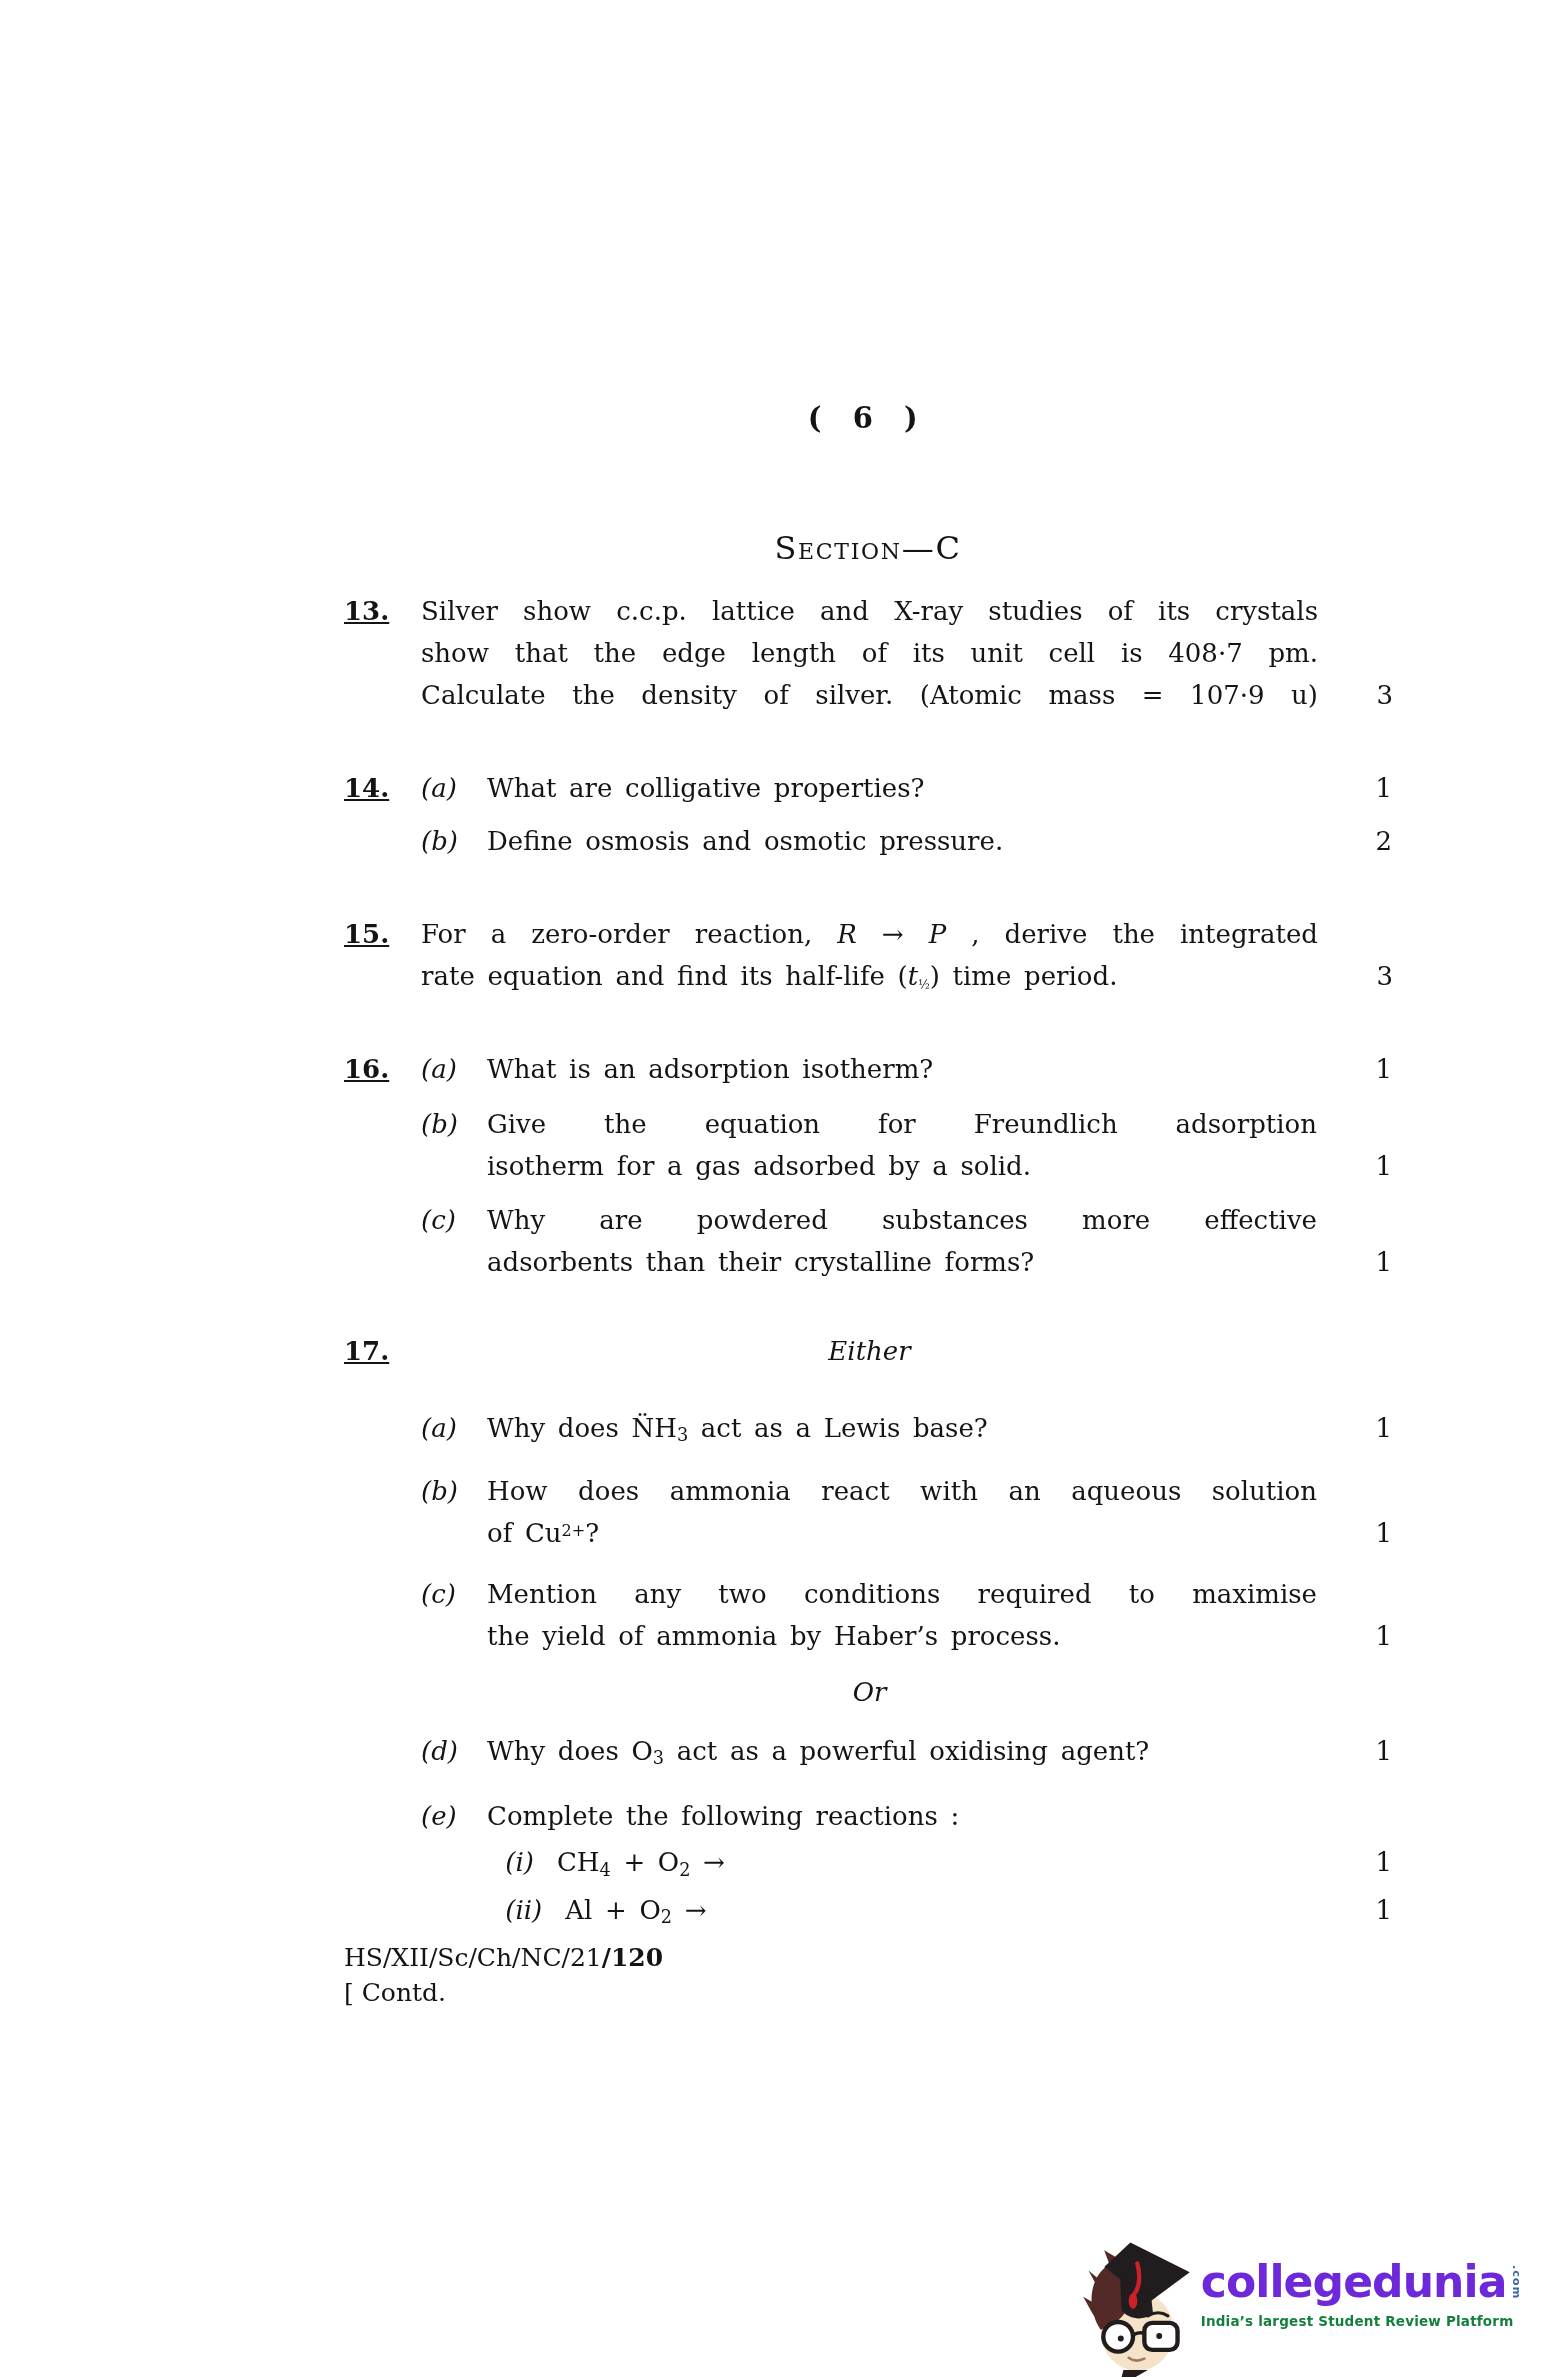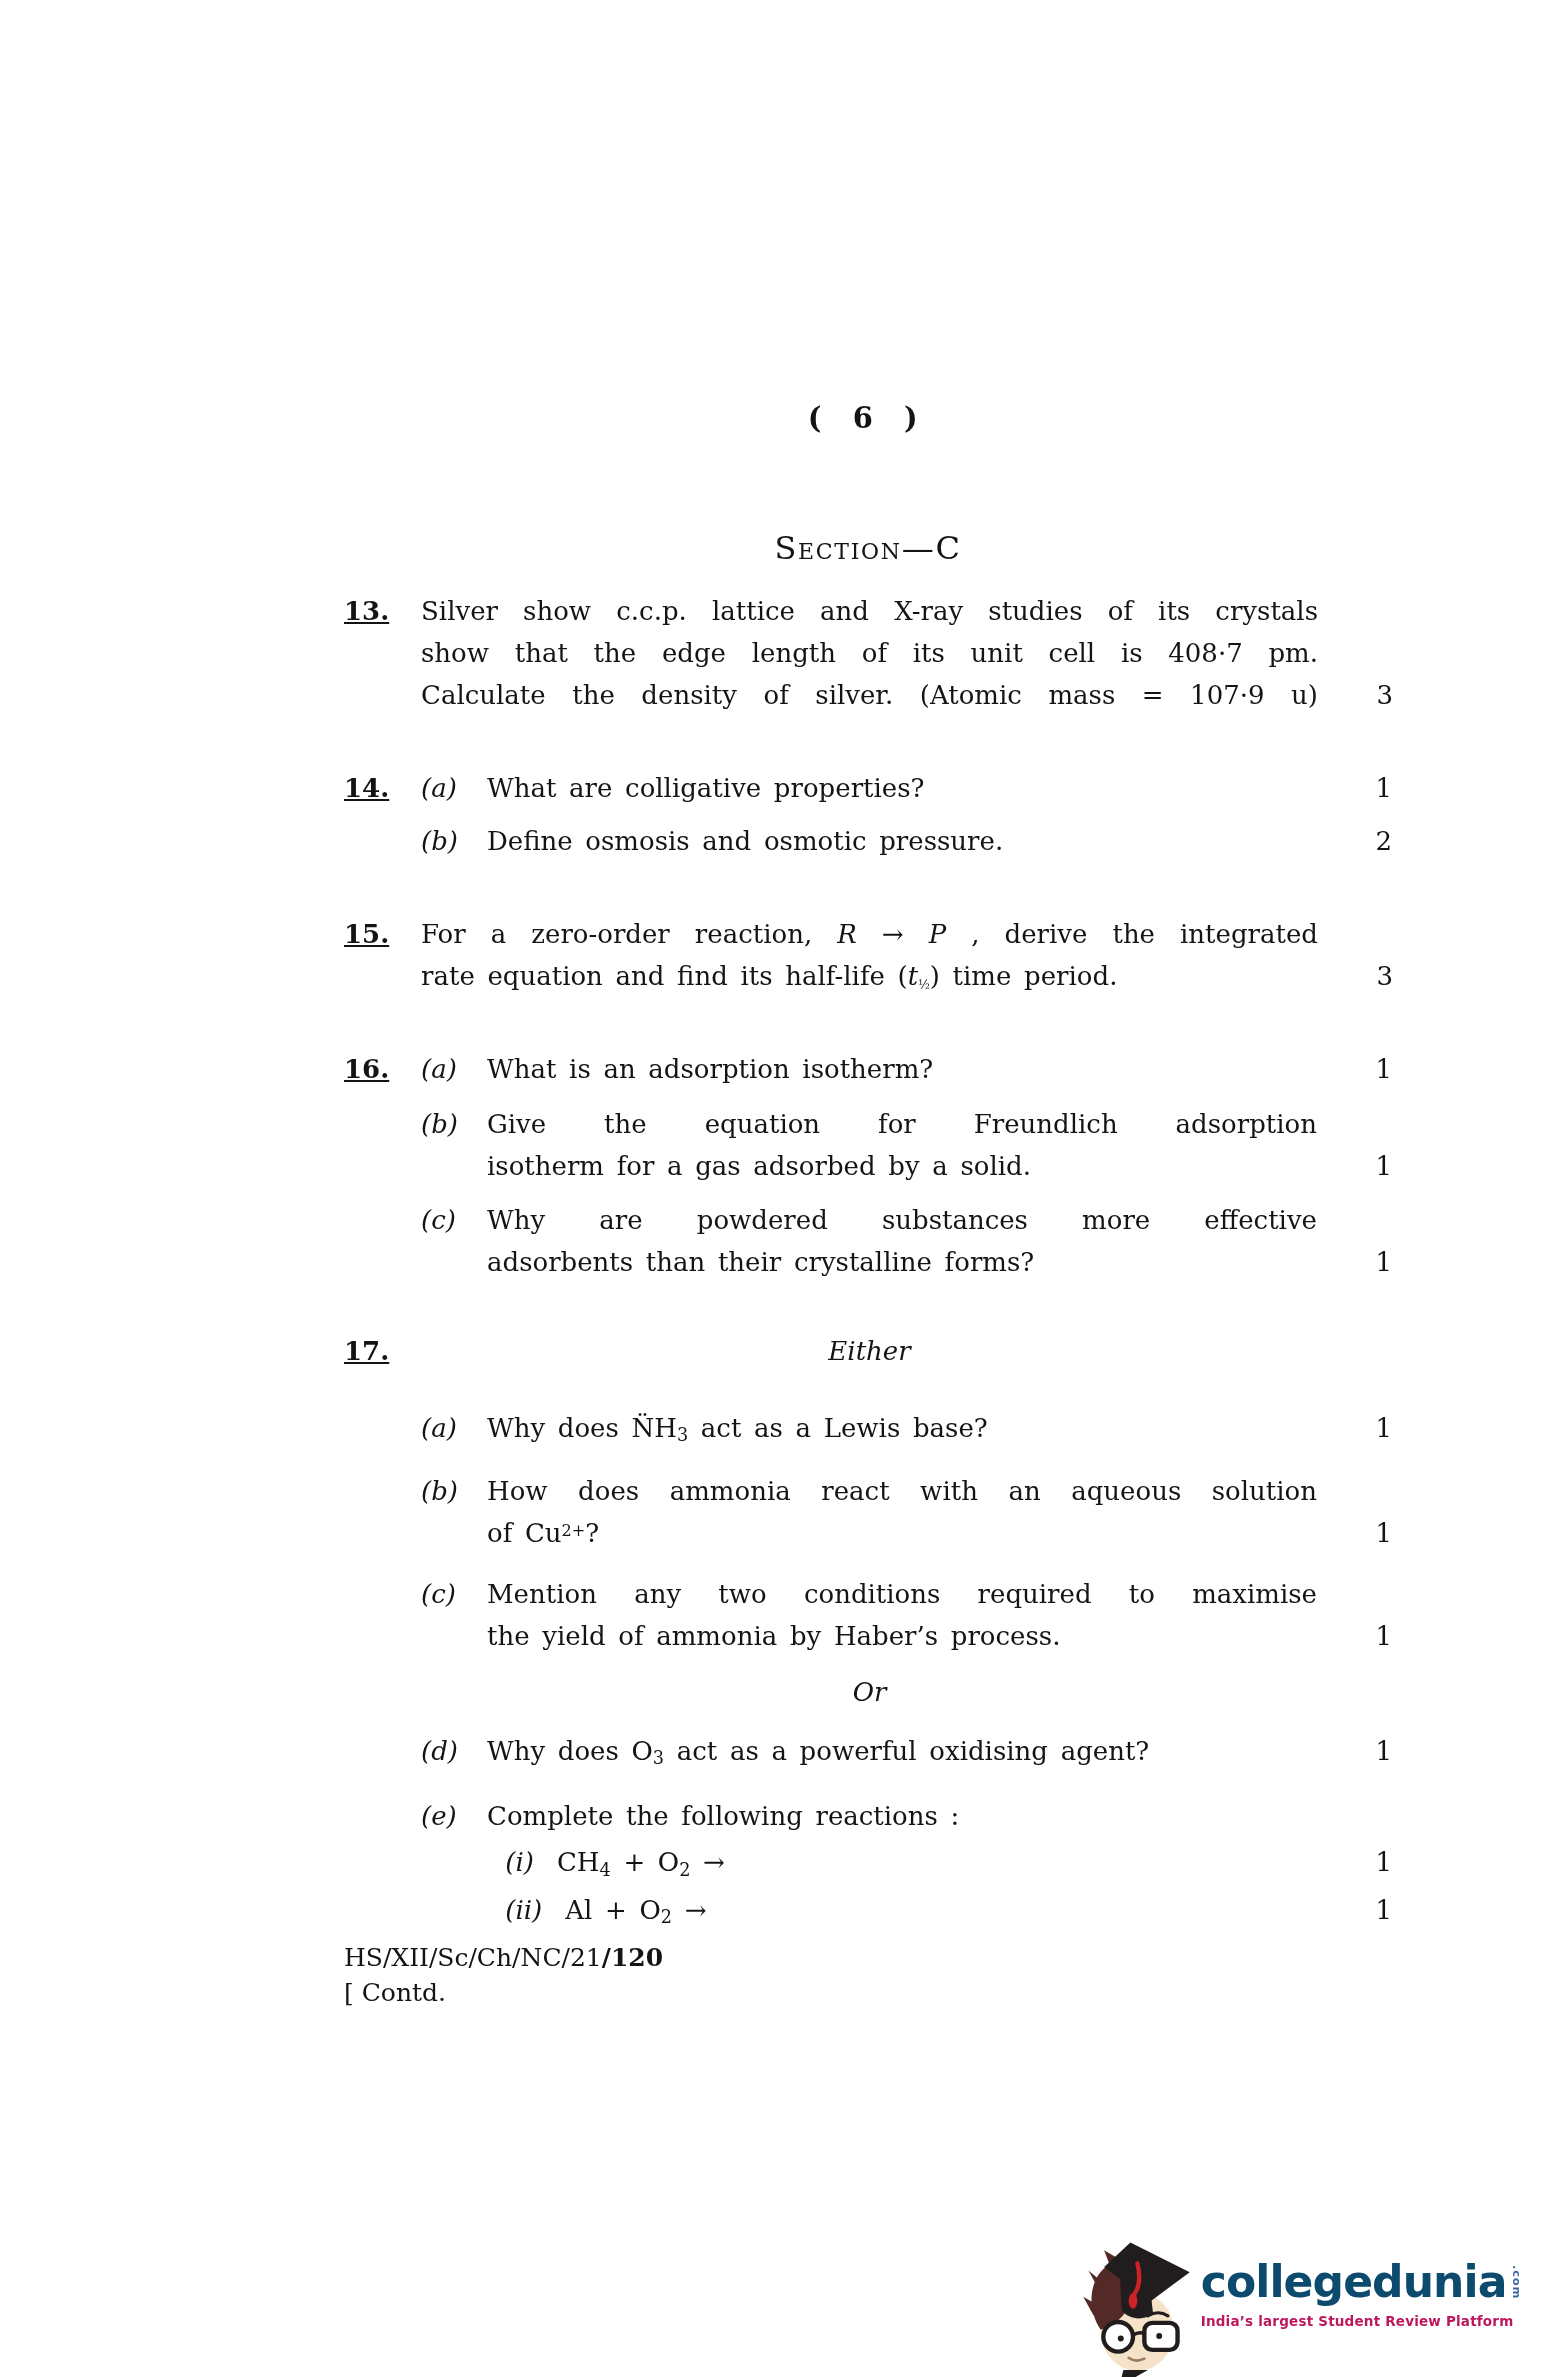--- a/index.html
+++ b/index.html
@@ -209,20 +209,20 @@
       <rect x="74" y="96" width="38" height="31" rx="9" fill="#ffffff" stroke-width="5" stroke="#211d1e"></rect>
       <path d="M61,110 Q67,106 74,108" fill="none" stroke-width="4" stroke="#211d1e"></path>
       <circle cx="47" cy="114" r="3.4" fill="#211d1e"></circle>
       <circle cx="91" cy="111" r="3.4" fill="#211d1e"></circle>
       <path d="M78,88 Q90,81 101,88" fill="none" stroke-width="3.5" stroke-linecap="round" stroke="#211d1e"></path>
       <path d="M56,136 Q64,142 74,137" fill="none" stroke="#9c7a5d" stroke-width="3" stroke-linecap="round"></path>
       <path d="M50,150 L78,150 L64,158 L48,158 Z" fill="#211d1e"></path>
     </svg>
     <div class="logo-textcol">
       <div class="brandrow">
-        <span class="brand" style="color: #0c4a6e;">collegedunia</span>
+        <span class="brand" style="color: #6d28d9;">collegedunia</span>
         <span class="tld" style="color: rgb(59, 105, 165);">.com</span>
       </div>
-      <div class="tagline" style="color: #be185d;">India’s largest Student Review Platform</div>
+      <div class="tagline" style="color: #15803d;">India’s largest Student Review Platform</div>
     </div>
   </div>
 </div>
 
 
 </body></html>

